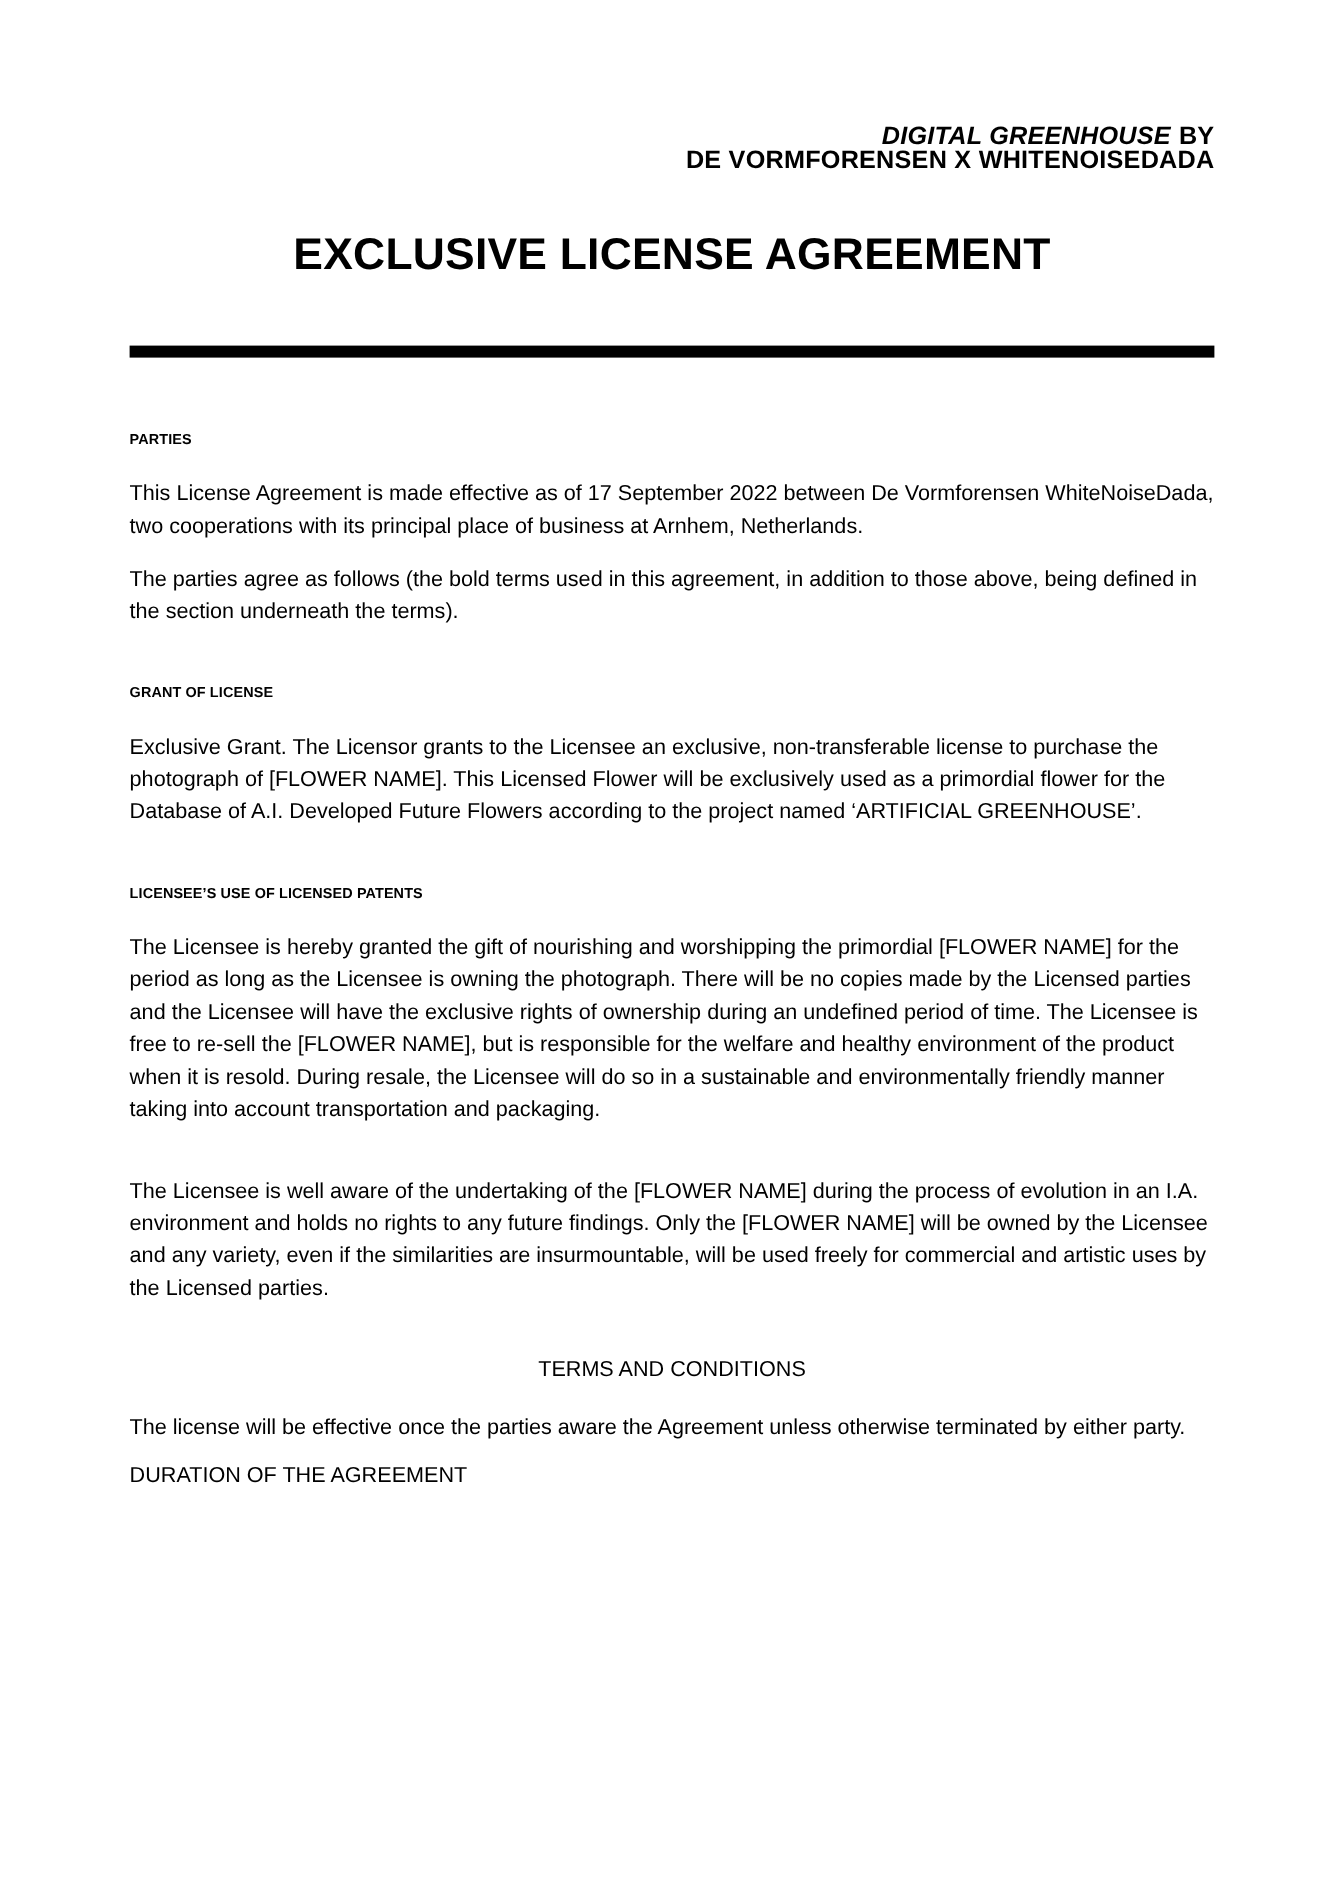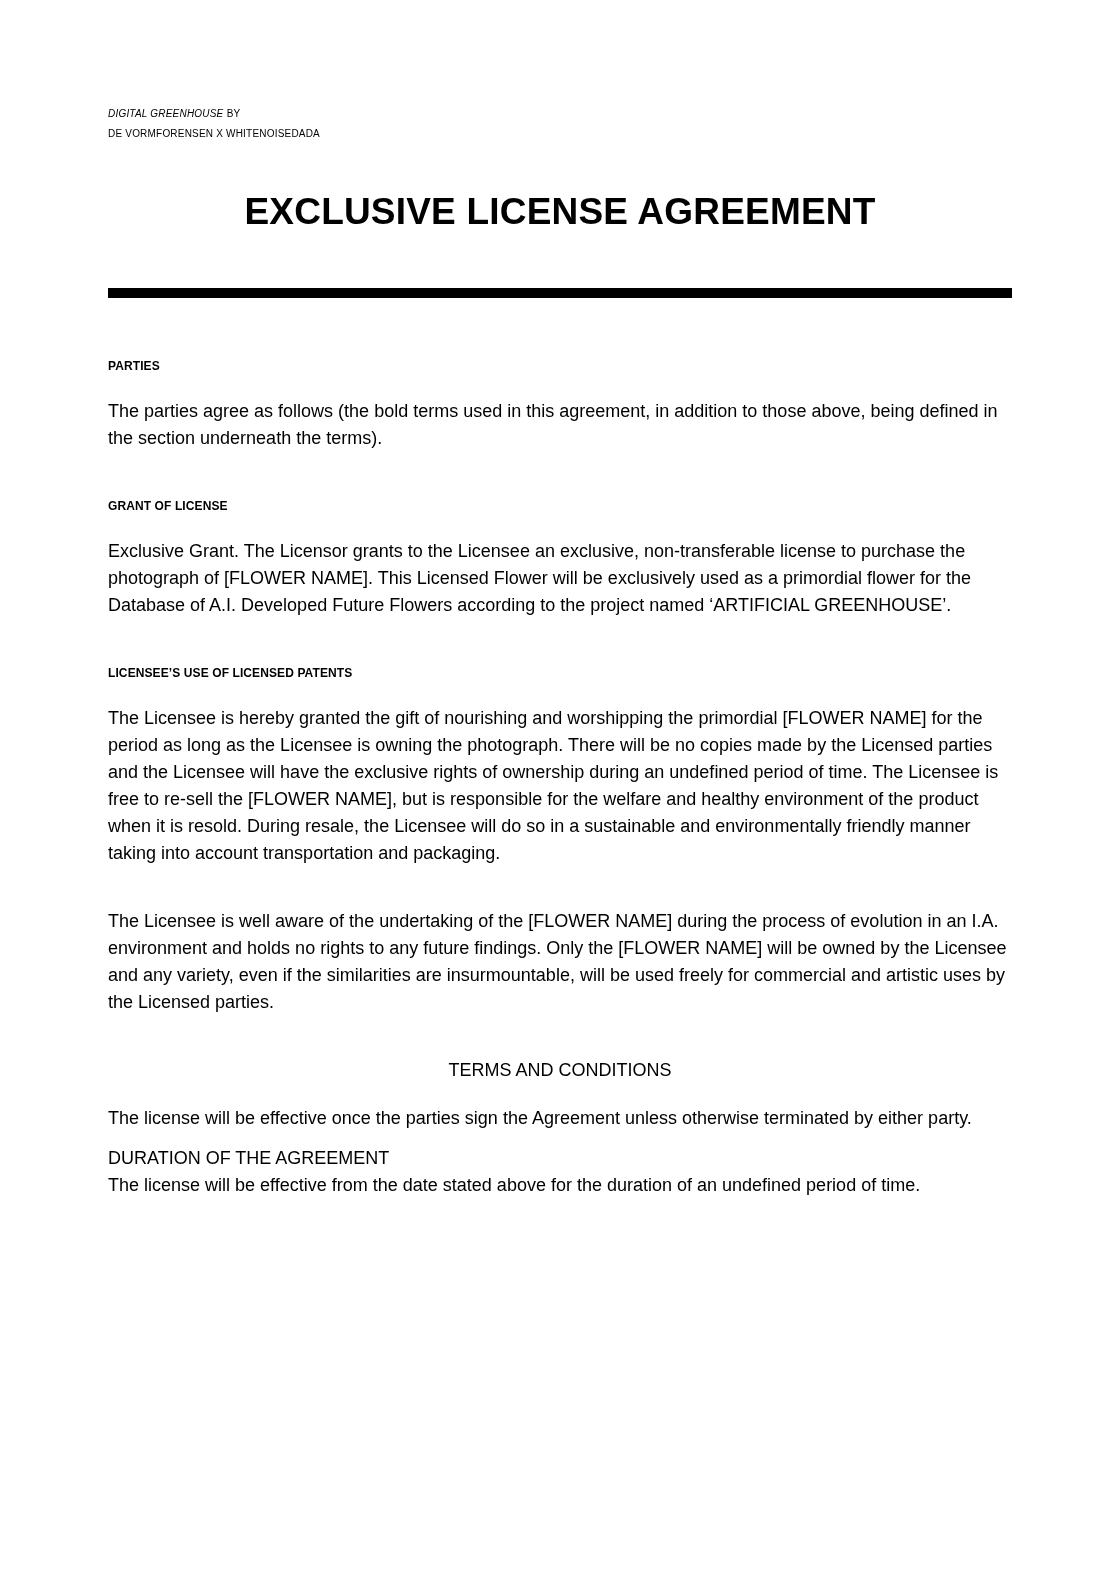--- a/index.html
+++ b/index.html
@@ -9,23 +9,23 @@
     height: 1583px;
     margin: 0 auto;
     background: #ffffff;
     box-sizing: border-box;
     padding: 104px 108px 0 108px;
     font-family: "Liberation Sans", sans-serif;
     color: #000000;
     overflow: hidden;
   }
   .header-small {
-    text-align: left;
-    font-size: 10px;
-    font-weight: normal;
+    text-align: right;
+    font-size: 21px;
+    font-weight: bold;
     line-height: 20px;
     letter-spacing: 0.2px;
   }
   .header-small .brand { font-style: italic; }
   .header-small .by { margin-left: 0.32em; }
   .doc-title {
     margin: 48px 0 0 0;
     text-align: center;
     font-size: 37px;
     font-weight: bold;
@@ -87,20 +87,21 @@
   </div>
 
   <h1 class="doc-title">EXCLUSIVE LICENSE AGREEMENT</h1>
 
   <div class="rule"></div>
 
   <div class="sections">
 
     <div class="section">
       <h2>PARTIES</h2>
+      <p>This License Agreement is made effective as of 17 September 2022 between De Vormforensen WhiteNoiseDada, two cooperations with its principal place of business at Arnhem, Netherlands.</p>
       <p>The parties agree as follows (the bold terms used in this agreement, in addition to those above, being defined in the section underneath the terms).</p>
     </div>
 
     <div class="section">
       <h2>GRANT OF LICENSE</h2>
       <p>Exclusive Grant. The Licensor grants to the Licensee an exclusive, non-transferable license to purchase the photograph of [FLOWER NAME]. This Licensed Flower will be exclusively used as a primordial flower for the Database of A.I. Developed Future Flowers according to the project named ‘ARTIFICIAL GREENHOUSE’.</p>
     </div>
 
     <div class="section">
       <h2>LICENSEE’S USE OF LICENSED PATENTS</h2>
@@ -110,22 +111,21 @@
     <div class="section">
       <p>The Licensee is well aware of the undertaking of the [FLOWER NAME] during the process of evolution in an I.A. environment and holds no rights to any future findings. Only the [FLOWER NAME] will be owned by the Licensee and any variety, even if the similarities are insurmountable, will be used freely for commercial and artistic uses by the Licensed parties.</p>
     </div>
 
   </div>
 
   <div class="terms">
     <h3 class="terms-heading">TERMS AND CONDITIONS</h3>
 
     <div class="term-item">
-      <p class="term-body">The license will be effective once the parties sign the Agreement unless otherwise terminated by either party.</p>
+      <p class="term-body">The license will be effective once the parties aware the Agreement unless otherwise terminated by either party.</p>
     </div>
 
     <div class="term-item">
       <div class="term-title">DURATION OF THE AGREEMENT</div>
-      <p class="term-body">The license will be effective from the date stated above for the duration of an undefined period of time.</p>
     </div>
   </div>
 
 </div>
 
 </body></html>

